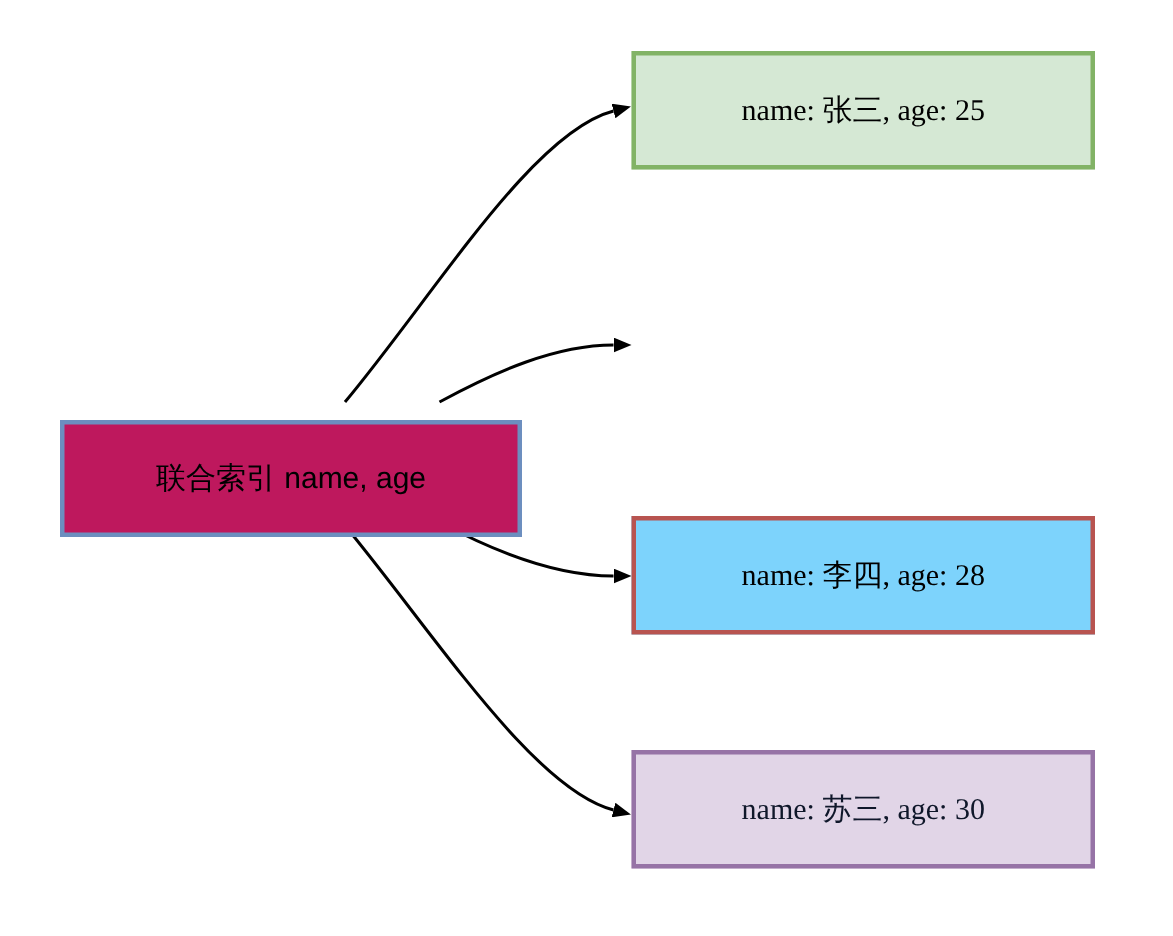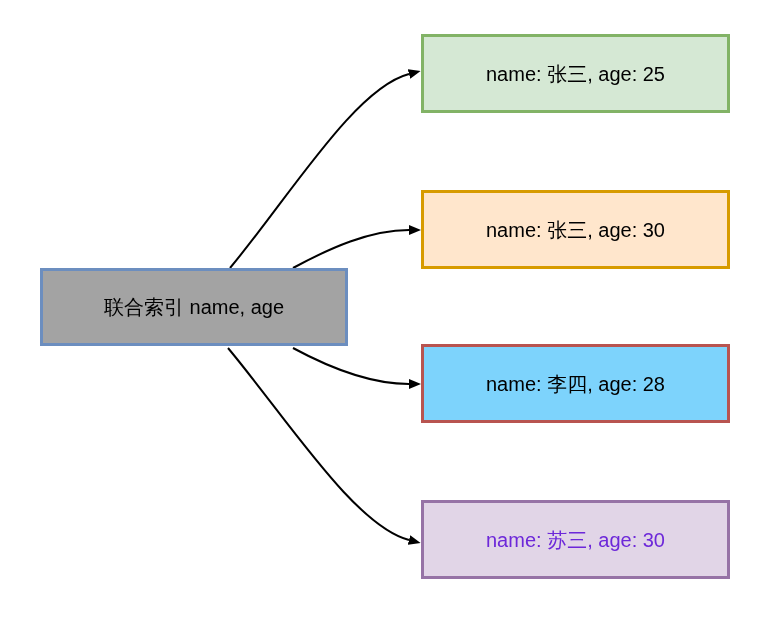--- a/index.html
+++ b/index.html
@@ -43,20 +43,21 @@
   .node-root {
     left: 40px;
     top: 268px;
     width: 308px;
     height: 78px;
   }
   .node-record {
     left: 421px;
     width: 309px;
     height: 79px;
+    font-family: Liberation Serif, serif;
   }
   .r1 { top: 34px; }
   .r2 { top: 190px; }
   .r3 { top: 344px; }
   .r4 { top: 500px; }
 </style>
 </head>
 <body>
 
 <div class="canvas" style="background: rgb(255, 255, 255);">
@@ -66,33 +67,30 @@
       <marker id="arrowhead" viewBox="0 0 12 10" refX="0" refY="5" markerWidth="12" markerHeight="10" markerUnits="userSpaceOnUse" orient="auto">
         <path d="M0,0 L12,5 L0,10 Z" style="fill: rgb(0, 0, 0);"></path>
       </marker>
     </defs>
     <path class="edge" d="M230,268 C290,196 355,88 409,74" marker-end="url(#arrowhead)" style="stroke: rgb(0, 0, 0);"></path>
     <path class="edge" d="M293,268 C330,248 370,230 409,230" marker-end="url(#arrowhead)" style="stroke: rgb(0, 0, 0);"></path>
     <path class="edge" d="M293,348 C330,368 370,384 409,384" marker-end="url(#arrowhead)" style="stroke: rgb(0, 0, 0);"></path>
     <path class="edge" d="M228,348 C288,420 355,526 409,540" marker-end="url(#arrowhead)" style="stroke: rgb(0, 0, 0);"></path>
   </svg>
 
-  <div class="node node-root" style="background: #a3a3a3; border-color: rgb(108, 142, 191); color: rgb(0, 0, 0);">
+  <div class="node node-root" style="background: #be185d; border-color: rgb(108, 142, 191); color: rgb(0, 0, 0); margin-top: 12px;">
     <span>联合索引 name, age</span>
   </div>
 
   <div class="node node-record r1" style="background: rgb(213, 232, 212); border-color: rgb(130, 179, 102); color: rgb(0, 0, 0);">
     <span>name: 张三, age: 25</span>
   </div>
 
-  <div class="node node-record r2" style="background: rgb(255, 230, 204); border-color: rgb(215, 155, 0); color: rgb(0, 0, 0);">
-    <span>name: 张三, age: 30</span>
-  </div>
 
   <div class="node node-record r3" style="background: #7dd3fc; border-color: rgb(184, 84, 80); color: rgb(0, 0, 0);">
     <span>name: 李四, age: 28</span>
   </div>
 
-  <div class="node node-record r4" style="background: rgb(225, 213, 231); border-color: rgb(150, 115, 166); color: #6d28d9;">
+  <div class="node node-record r4" style="background: rgb(225, 213, 231); border-color: rgb(150, 115, 166); color: #0f172a;">
     <span>name: 苏三, age: 30</span>
   </div>
 
 </div>
 
 </body></html>

